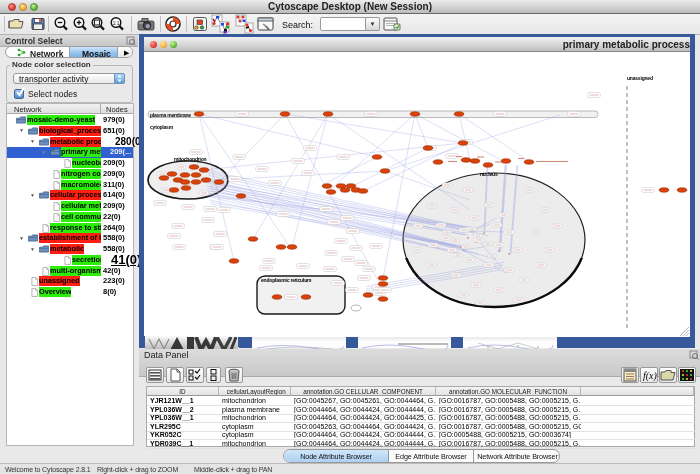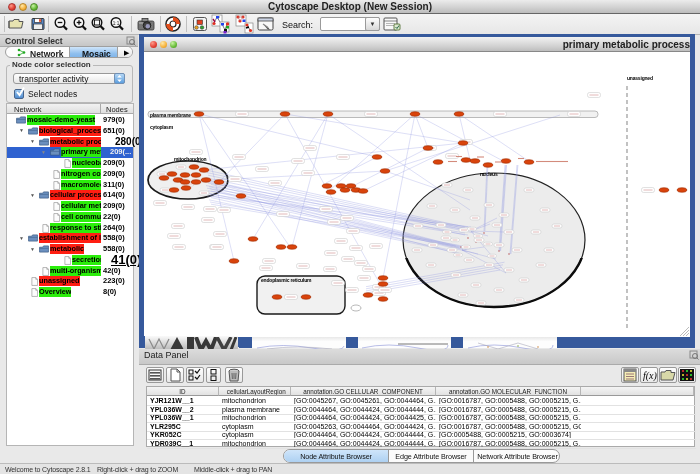--- a/index.html
+++ b/index.html
@@ -663,21 +663,21 @@
         <path d="M5 8 Q30 2 60 8 T90 5" stroke="#99a0dd" fill="none" stroke-width="0.7"></path>
         <path d="M15 3 L35 9 L55 3 L75 9" stroke="#aab" fill="none" stroke-width="0.6"></path>
         <circle cx="25" cy="7" r="0.8" fill="#c84"></circle>
         <circle cx="55" cy="6" r="0.8" fill="#8a4"></circle>
         <circle cx="75" cy="7" r="0.8" fill="#c84"></circle>
       </svg>
 </div>
 <div class="abs" style="left:418px;top:1px;width:138px;height:11px;background:#36599c;"></div>
 </div>
 <div class="abs" style="left:139px;top:349px;width:561px;height:114px;background:#e9e9e9;">
-<div class="abs" style="left:0;top:0;width:561px;height:16px;background:linear-gradient(#dcdcdc,#c8c8c8);border-bottom:1px solid #aaa;">
+<div class="abs" style="left:0;top:0;width:561px;height:28px;background:linear-gradient(#dcdcdc,#c8c8c8);border-bottom:1px solid #aaa;">
  <div class="abs" style="left:5px;top:1px;font-size:9px;color:#222;">Data Panel</div>
  <svg class="abs" style="left:550px;top:1px;" width="10" height="10" viewBox="0 0 10 10">
         <rect x="1" y="1" width="7" height="7" fill="none" stroke="#888"></rect>
         <circle cx="6" cy="6" r="2.5" fill="none" stroke="#777"></circle>
         <line x1="7.5" y1="7.5" x2="9.5" y2="9.5" stroke="#777"></line>
       </svg>
 </div>
 <div class="abs" style="left:7px;top:18px;width:18px;height:16px;background:linear-gradient(#fdfdfd,#e8e8e8);border:1px solid #999;border-radius:2px;"><svg width="16" height="14" viewBox="0 0 16 14">
         <rect x="2" y="2" width="12" height="10" fill="#f8f8f8" stroke="#333"></rect>
         <rect x="3" y="4" width="10" height="1.6" fill="#555"></rect>

